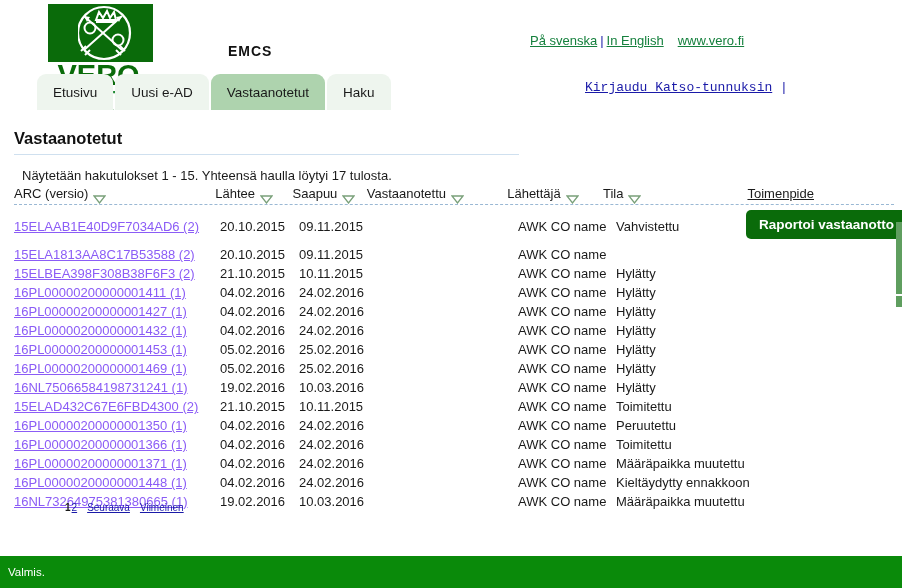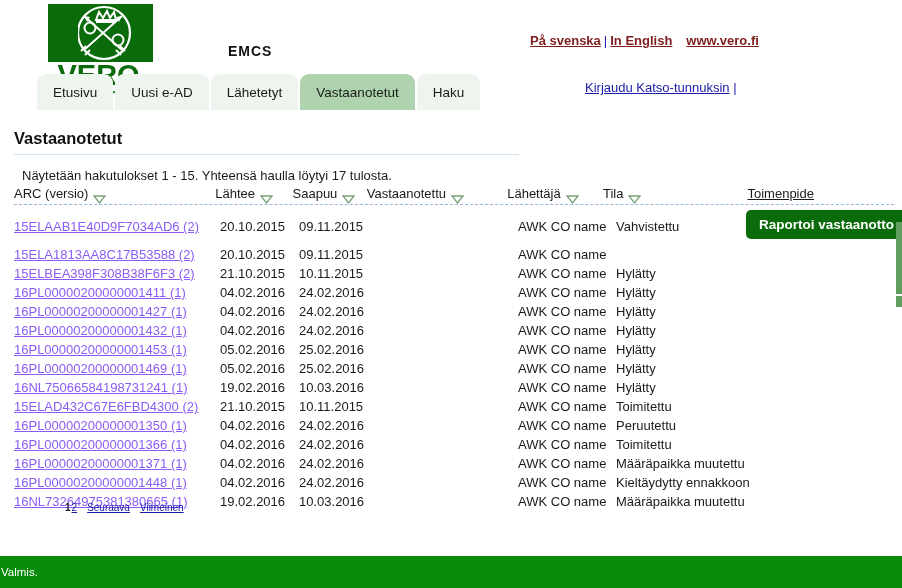--- a/index.html
+++ b/index.html
@@ -52,28 +52,28 @@
     left: 228px; top: 43px;
     font-size: 14px; font-weight: bold; color: #111;
     letter-spacing: 1px;
   }
   .toplinks {
     position: absolute;
     left: 530px; top: 33px;
     font-size: 13px; color: #1a1aa8;
   }
   .toplinks a {
-    color: #7f1d1d; text-decoration: underline; font-weight: bold;
+    color: #15803d; text-decoration: underline;
   }
   .toplinks .sep { color: #1a1aa8; text-decoration: none; margin: 0 3px; }
   .toplinks .spacer { display: inline-block; width: 14px; }
   .loginlinks {
     position: absolute;
     left: 585px; top: 80px;
-    font-size: 13px; color: #1a1aa8;
+    font-size: 13px; color: #1a1aa8; font-family: Liberation Mono, monospace;
   }
   .loginlinks a { color: #1a1aa8; text-decoration: underline; }
 
   
   .tabbar {
     position: absolute;
     left: 8px; top: 70px;
     height: 40px;
     display: flex;
     align-items: flex-end;
@@ -212,21 +212,21 @@
   
   .statusbar {
     position: absolute;
     left: 0; bottom: 0;
     width: 902px; height: 32px;
     background: #0a8a0a;
     color: #ffffff;
     font-size: 11.5px;
     display: flex;
     align-items: center;
-    padding-left: 1px;
+    padding-left: 8px;
   }
   .gap-strip {
     position: absolute;
     left: 0; bottom: 32px; width: 902px; height: 6px;
     background: #ffffff;
   }
 </style>
 </head>
 <body>
 
@@ -272,23 +272,20 @@
       <span class="sep">|</span>
     </div>
 
     <div class="tabbar">
       <div class="tab">
           <span>Etusivu</span>
         </div>
       <div class="tab">
           <span>Uusi e-AD</span>
         </div>
-      <div class="tab">
-          <span>Lähetetyt</span>
-        </div>
       <div class="tab active">
           <span>Vastaanotetut</span>
         </div>
       <div class="tab">
           <span>Haku</span>
         </div>
     </div>
   </div>
 
   <div class="content">

